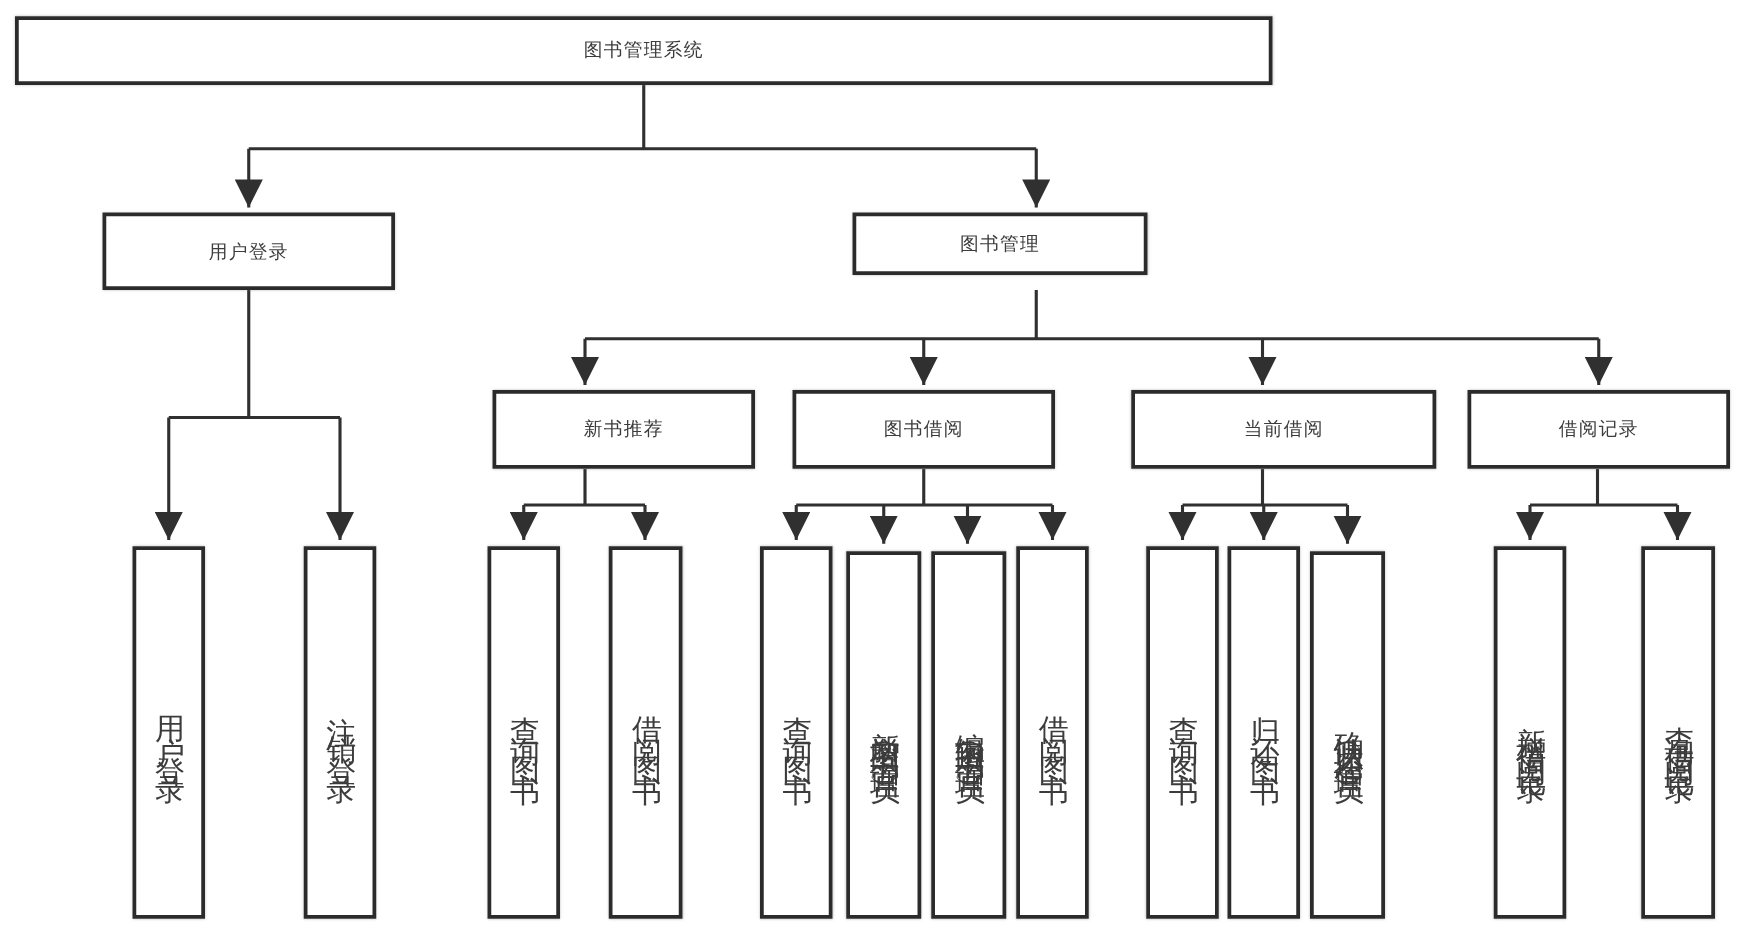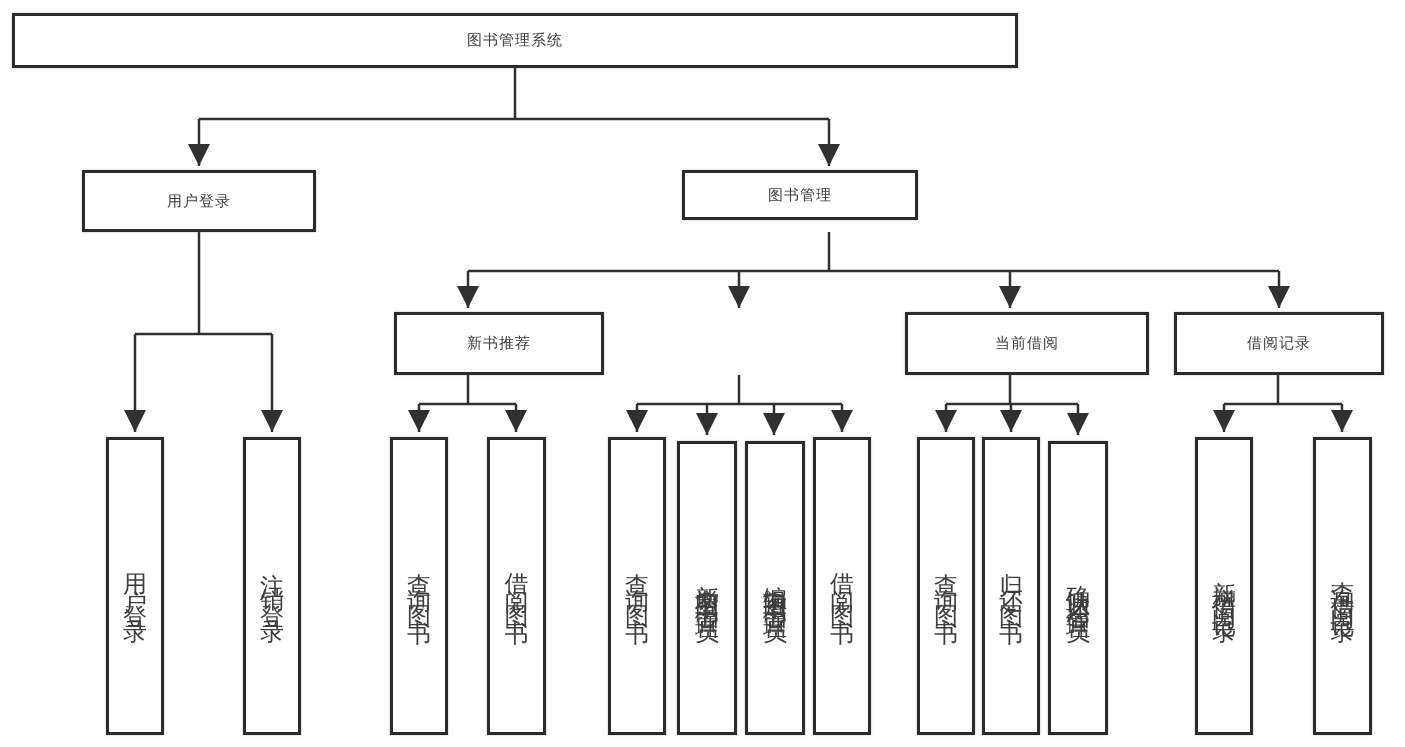--- a/index.html
+++ b/index.html
@@ -99,20 +99,21 @@
       <line class="arrow" x1="1342" y1="404" x2="1342" y2="432" marker-end="url(#arrw)"></line>
     </g>
   </svg>
 
   <div class="node hnode" style="left:12px;top:13px;width:1006px;height:55px;">图书管理系统</div>
 
   <div class="node hnode" style="left:82px;top:170px;width:234px;height:62px;">用户登录</div>
   <div class="node hnode" style="left:682px;top:170px;width:236px;height:50px;">图书管理</div>
 
   <div class="node hnode" style="left:363px;top:312px;width:210px;height:63px;margin-left:31px;">新书推荐</div>
+  <div class="node hnode" style="left:634px;top:312px;width:210px;height:63px;">图书借阅</div>
   <div class="node hnode" style="left:905px;top:312px;width:244px;height:63px;">当前借阅</div>
   <div class="node hnode" style="left:1174px;top:312px;width:210px;height:63px;">借阅记录</div>
 
   <div class="node leaf" style="left:106px;">
     <span class="vtext" style="letter-spacing: 16px;">用户登录</span>
   </div>
   <div class="node leaf" style="left:243px;">
     <span class="vtext" style="letter-spacing: 16px;">注销登录</span>
   </div>
 

